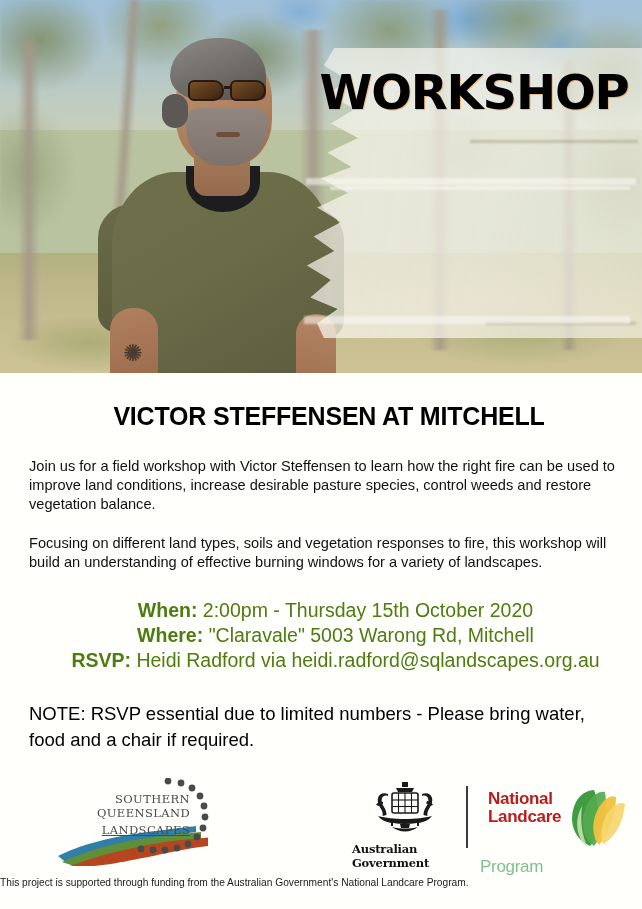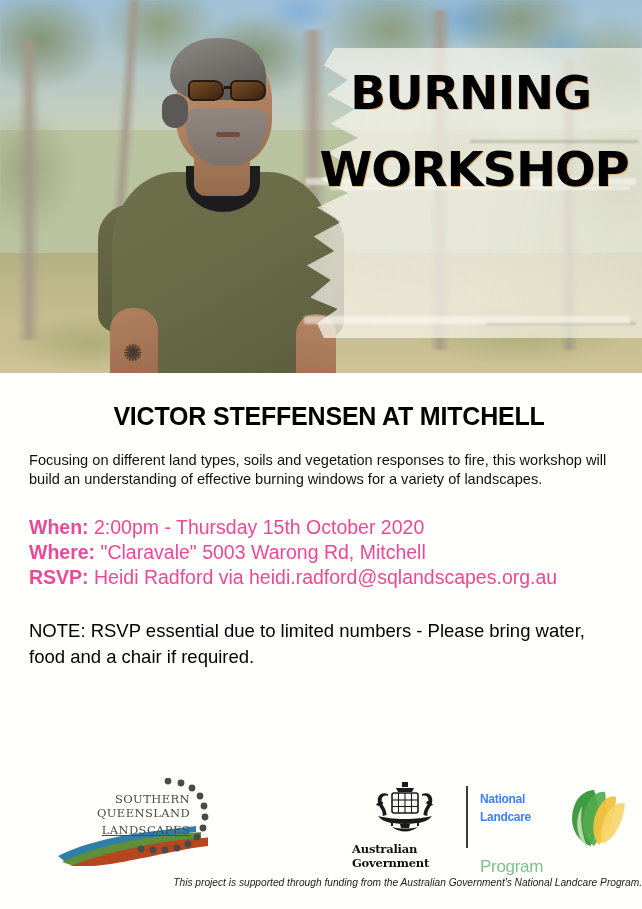--- a/index.html
+++ b/index.html
@@ -218,21 +218,22 @@
     color: #111;
   }
   .para.p1 { margin-top: 26px; }
   .para.p2 { margin-top: 20px; padding-right: 18px; }
 
   .details {
     margin-top: 26px;
     padding-left: 29px;
     font-size: 19.5px;
     line-height: 25px;
-    color: #ec4899;
+    color: #4d7c0f;
+    text-align: center;
   }
   .details .lbl { font-weight: bold; }
 
   .note {
     margin-top: 28px;
     padding: 0 22px 0 29px;
     font-size: 18.5px;
     line-height: 26px;
     color: #000;
   }
@@ -266,28 +267,27 @@
   }
   .divider {
     position: absolute; left: 466px; top: 16px; width: 2px; height: 62px;
     background: #3a3a3a;
   }
   .landcare {
     position: absolute; left: 480px; top: 16px; width: 150px; height: 66px;
   }
   .lc-text { position: absolute; left: 0; top: 4px; }
   .lc-text div { font-family: "Liberation Sans", sans-serif; letter-spacing: -0.3px; }
-  .lc1, .lc2 { font-weight: bold; font-size: 12px; line-height: 18px; color: #3b82f6; }
+  .lc1, .lc2 { font-weight: bold; font-size: 17px; line-height: 18px; color: #b91c1c; margin-left: 8px; }
   .lc3 { font-size: 17px; line-height: 18px; color: #7ec08f; margin-top: 32px; }
 
   .footer {
     position: absolute; left: 0; top: 877px; width: 642px;
-    text-align: right;
+    text-align: left;
     font-size: 10.2px;
-    font-style: italic;
     color: #1a1a1a;
   }
 </style>
 </head>
 <body>
 
 <div class="poster">
 
   <div class="photo">
     <div class="sky"></div>
@@ -321,28 +321,28 @@
     </div>
 
     <div class="brush"></div>
     <div class="brush-streak bs4"></div>
     <div class="brush-streak bs1"></div>
     <div class="brush-streak bs2"></div>
     <div class="brush-streak bs5"></div>
     <div class="brush-streak bs3"></div>
 
     <div class="title-block">
-      <div class="title-line w2">BURNING</div>
       <div class="title-line w3">WORKSHOP</div>
     </div>
   </div>
 
   <div class="body-wrap">
     <h1 class="headline">VICTOR STEFFENSEN AT MITCHELL</h1>
 
+    <p class="para p1">Join us for a field workshop with Victor Steffensen to learn how the right fire can be used to improve land conditions, increase desirable pasture species, control weeds and restore vegetation balance.</p>
     <p class="para p2">Focusing on different land types, soils and vegetation responses to fire, this workshop will build an understanding of effective burning windows for a variety of landscapes.</p>
 
     <div class="details">
       <div>
         <span class="lbl">When:</span>
         <span>2:00pm - Thursday 15th October 2020</span>
       </div>
       <div>
         <span class="lbl">Where:</span>
         <span>"Claravale" 5003 Warong Rd, Mitchell</span>

